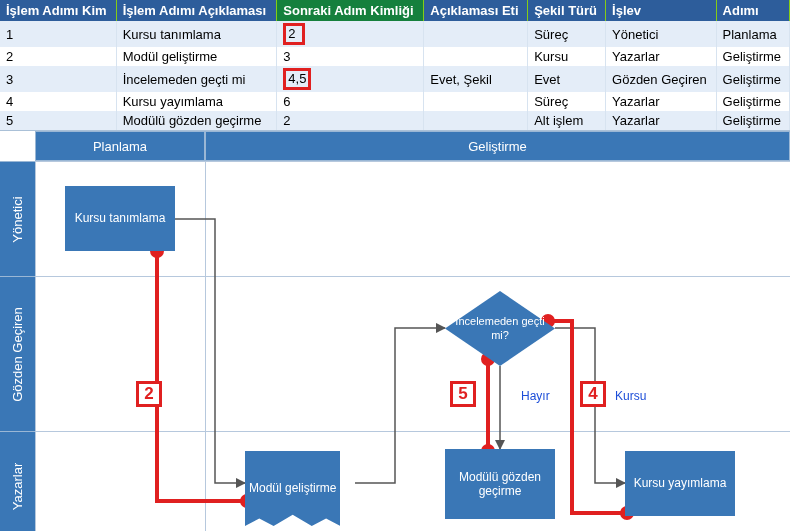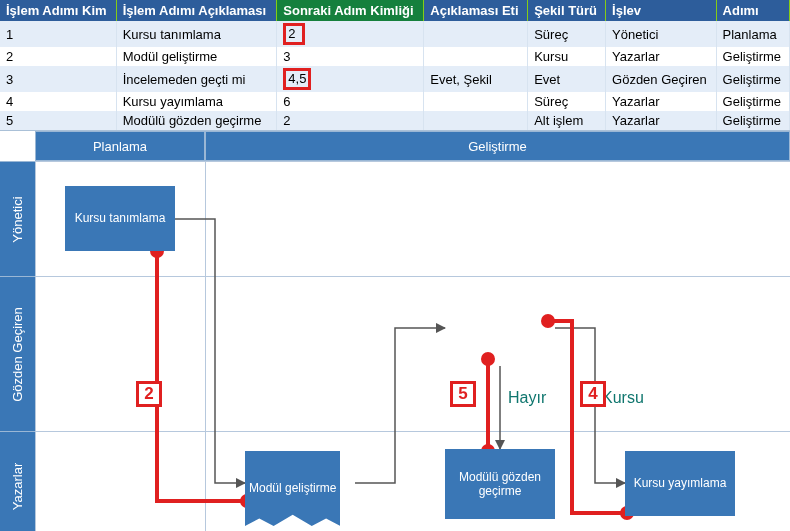--- a/index.html
+++ b/index.html
@@ -128,22 +128,23 @@
     width: 26px; height: 26px;
     border: 3px solid #e02020;
     color: #e02020;
     background: #fff;
     font-weight: 700;
     font-size: 17px;
     display: flex; align-items: center; justify-content: center;
   }
   .edge-label {
     position: absolute;
-    font-size: 16px;
-    color: #0f766e;
+    font-size: 12px;
+    color: #1d4ed8;
+    margin-left: 13px;
   }
   
   svg.layer { position: absolute; inset: 0; pointer-events: none; }
 </style>
 </head>
 <body>
 
 <table class="data">
   <thead>
     <tr>
@@ -254,20 +255,24 @@
       <circle cx="488" cy="320" r="5"></circle>
 
       <circle cx="548" cy="190" r="5"></circle>
       <path d="M548,190 L572,190 L572,382 L627,382" fill="none"></path>
       <circle cx="627" cy="382" r="5"></circle>
     </g>
   </svg>
 
   <div id="s1" class="shape process">Kursu tanımlama</div>
   <div id="s2" class="shape">Modül geliştirme</div>
+  <div id="s3" class="shape">
+    <div class="diamond-bg"></div>
+    <div class="diamond-txt">İncelemeden geçti mi?</div>
+  </div>
   <div id="s4" class="shape process">Kursu yayımlama</div>
   <div id="s5" class="shape process">Modülü gözden geçirme</div>
 
   <div class="edge-label" style="left:508px; top:258px">Hayır</div>
   <div class="edge-label" style="left:602px; top:258px">Kursu</div>
 
   <div class="ann" style="left:136px; top:250px">2</div>
   <div class="ann" style="left:450px; top:250px">5</div>
   <div class="ann" style="left:580px; top:250px">4</div>
 </div>

